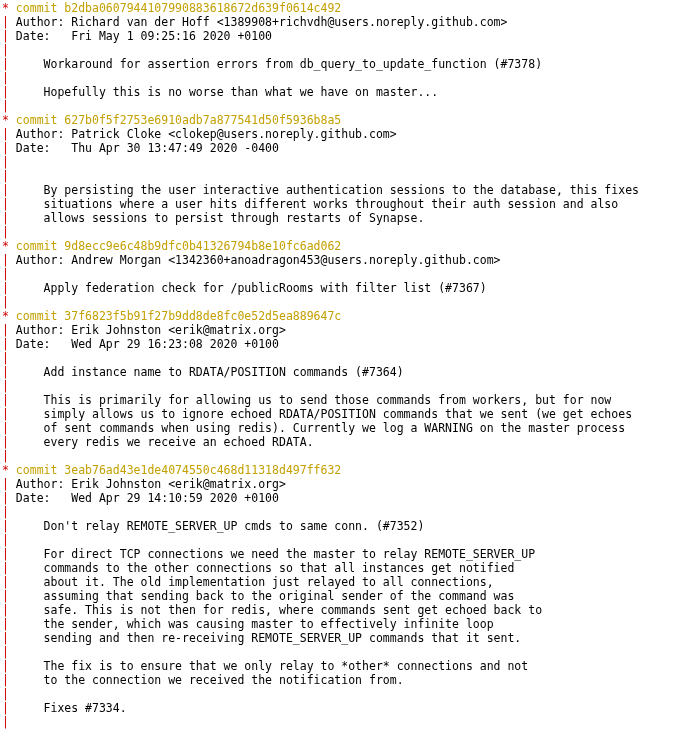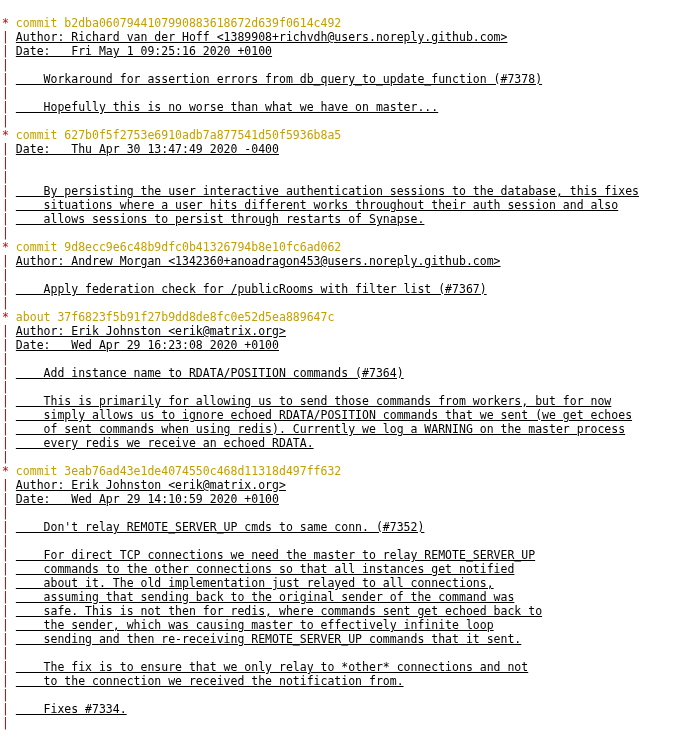--- a/index.html
+++ b/index.html
@@ -6,62 +6,63 @@
     margin: 0;
     padding: 0;
     background: #ffffff;
   }
   .terminal {
     position: relative;
     width: 692px;
     height: 744px;
     overflow: hidden;
     box-sizing: border-box;
-    padding: 16px 0 0 2px;
+    padding: 1px 0 0 2px;
     background: var(--bg-color, #ffffff);
     font-family: "DejaVu Sans Mono", monospace;
     font-size: 11.5px;
     line-height: 14px;
     cursor: text;
   }
   .line {
     white-space: pre;
     height: 14px;
   }
   .seg-graph { color: var(--graph-color, #cc0000); }
   .seg-hash  { color: var(--hash-color, #c4a000); }
-  .seg-text  { color: var(--text-color, #000000); text-decoration: underline; }
+  .seg-text  { color: var(--text-color, #000000); }
 </style>
 </head>
 <body>
 
 <div class="terminal" style="--bg-color: #ffffff; --text-color: #000000; --graph-color: #cc0000; --hash-color: #c4a000;">
   <div id="git-log">
       <div class="line"><span class="seg-graph">* </span><span class="seg-hash">commit b2dba0607944107990883618672d639f0614c492</span></div>
       <div class="line"><span class="seg-graph">| </span><span class="seg-text">Author: Richard van der Hoff &lt;1389908+richvdh@users.noreply.github.com&gt;</span></div>
       <div class="line"><span class="seg-graph">| </span><span class="seg-text">Date:   Fri May 1 09:25:16 2020 +0100</span></div>
       <div class="line"><span class="seg-graph">|</span></div>
       <div class="line"><span class="seg-graph">| </span><span class="seg-text">    Workaround for assertion errors from db_query_to_update_function (#7378)</span></div>
       <div class="line"><span class="seg-graph">|</span></div>
       <div class="line"><span class="seg-graph">| </span><span class="seg-text">    Hopefully this is no worse than what we have on master...</span></div>
       <div class="line"><span class="seg-graph">|</span></div>
       <div class="line"><span class="seg-graph">* </span><span class="seg-hash">commit 627b0f5f2753e6910adb7a877541d50f5936b8a5</span></div>
+      <div class="line"><span class="seg-graph">| </span><span class="seg-text">Author: Patrick Cloke &lt;clokep@users.noreply.github.com&gt;</span></div>
       <div class="line"><span class="seg-graph">| </span><span class="seg-text">Date:   Thu Apr 30 13:47:49 2020 -0400</span></div>
       <div class="line"><span class="seg-graph">|</span></div>
       <div class="line"><span class="seg-graph">|</span></div>
       <div class="line"><span class="seg-graph">| </span><span class="seg-text">    By persisting the user interactive authentication sessions to the database, this fixes</span></div>
       <div class="line"><span class="seg-graph">| </span><span class="seg-text">    situations where a user hits different works throughout their auth session and also</span></div>
       <div class="line"><span class="seg-graph">| </span><span class="seg-text">    allows sessions to persist through restarts of Synapse.</span></div>
       <div class="line"><span class="seg-graph">|</span></div>
       <div class="line"><span class="seg-graph">* </span><span class="seg-hash">commit 9d8ecc9e6c48b9dfc0b41326794b8e10fc6ad062</span></div>
       <div class="line"><span class="seg-graph">| </span><span class="seg-text">Author: Andrew Morgan &lt;1342360+anoadragon453@users.noreply.github.com&gt;</span></div>
       <div class="line"><span class="seg-graph">|</span></div>
       <div class="line"><span class="seg-graph">| </span><span class="seg-text">    Apply federation check for /publicRooms with filter list (#7367)</span></div>
       <div class="line"><span class="seg-graph">|</span></div>
-      <div class="line"><span class="seg-graph">* </span><span class="seg-hash">about 37f6823f5b91f27b9dd8de8fc0e52d5ea889647c</span></div>
+      <div class="line"><span class="seg-graph">* </span><span class="seg-hash">commit 37f6823f5b91f27b9dd8de8fc0e52d5ea889647c</span></div>
       <div class="line"><span class="seg-graph">| </span><span class="seg-text">Author: Erik Johnston &lt;erik@matrix.org&gt;</span></div>
       <div class="line"><span class="seg-graph">| </span><span class="seg-text">Date:   Wed Apr 29 16:23:08 2020 +0100</span></div>
       <div class="line"><span class="seg-graph">|</span></div>
       <div class="line"><span class="seg-graph">| </span><span class="seg-text">    Add instance name to RDATA/POSITION commands (#7364)</span></div>
       <div class="line"><span class="seg-graph">|</span></div>
       <div class="line"><span class="seg-graph">| </span><span class="seg-text">    This is primarily for allowing us to send those commands from workers, but for now</span></div>
       <div class="line"><span class="seg-graph">| </span><span class="seg-text">    simply allows us to ignore echoed RDATA/POSITION commands that we sent (we get echoes</span></div>
       <div class="line"><span class="seg-graph">| </span><span class="seg-text">    of sent commands when using redis). Currently we log a WARNING on the master process</span></div>
       <div class="line"><span class="seg-graph">| </span><span class="seg-text">    every redis we receive an echoed RDATA.</span></div>
       <div class="line"><span class="seg-graph">|</span></div>

